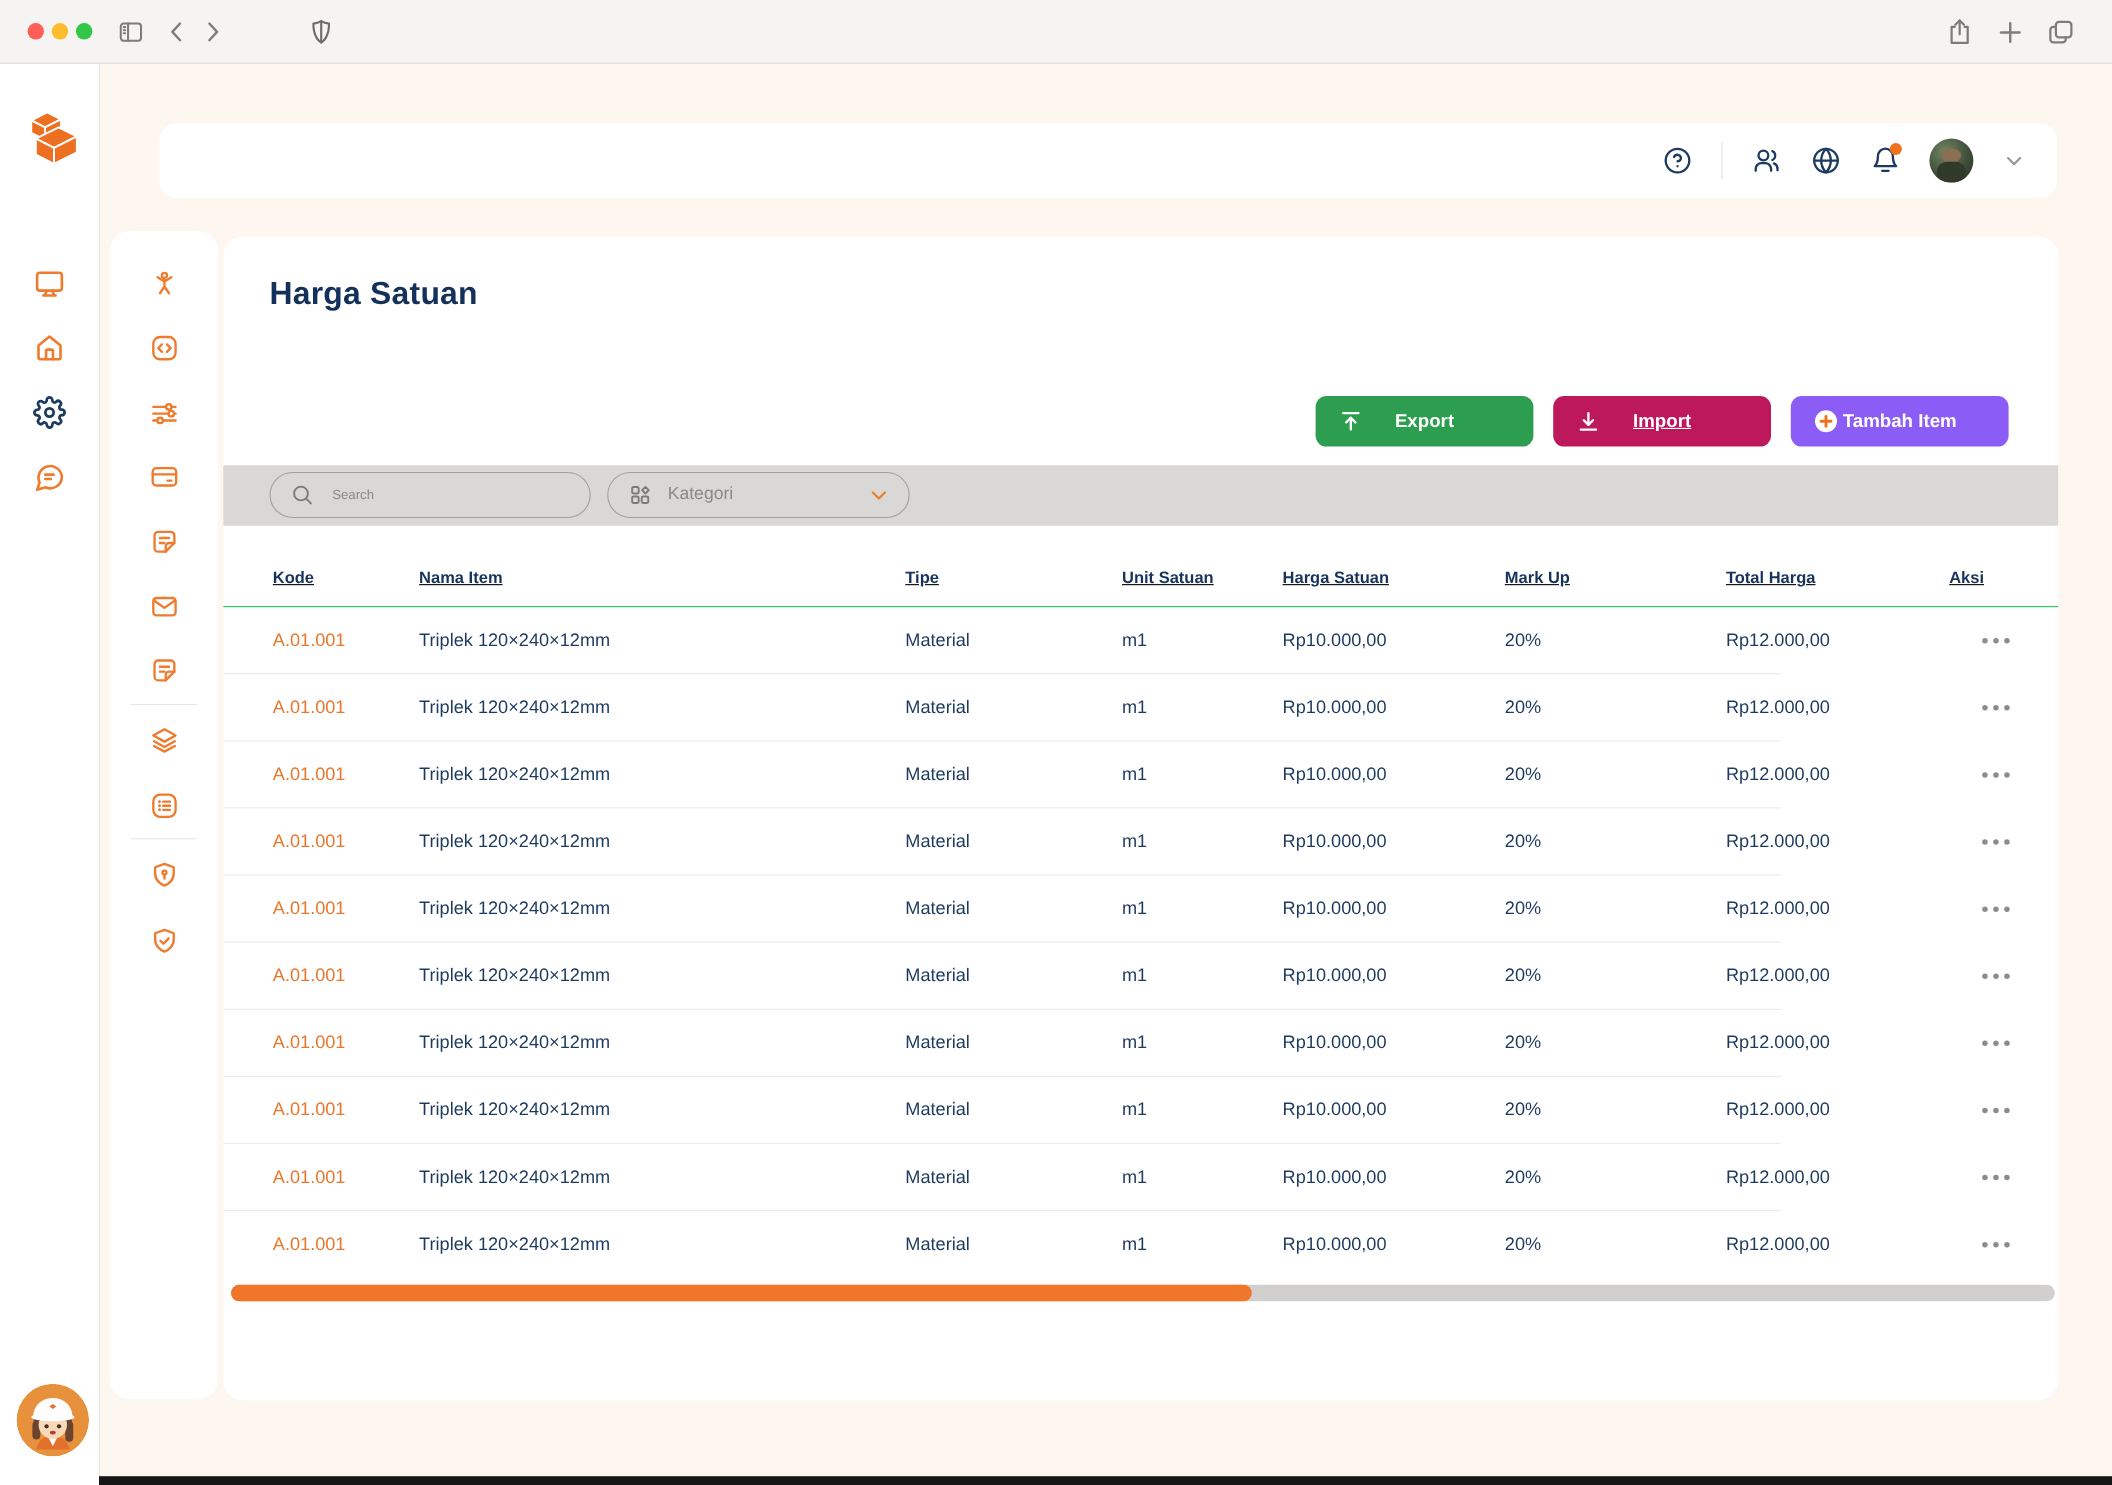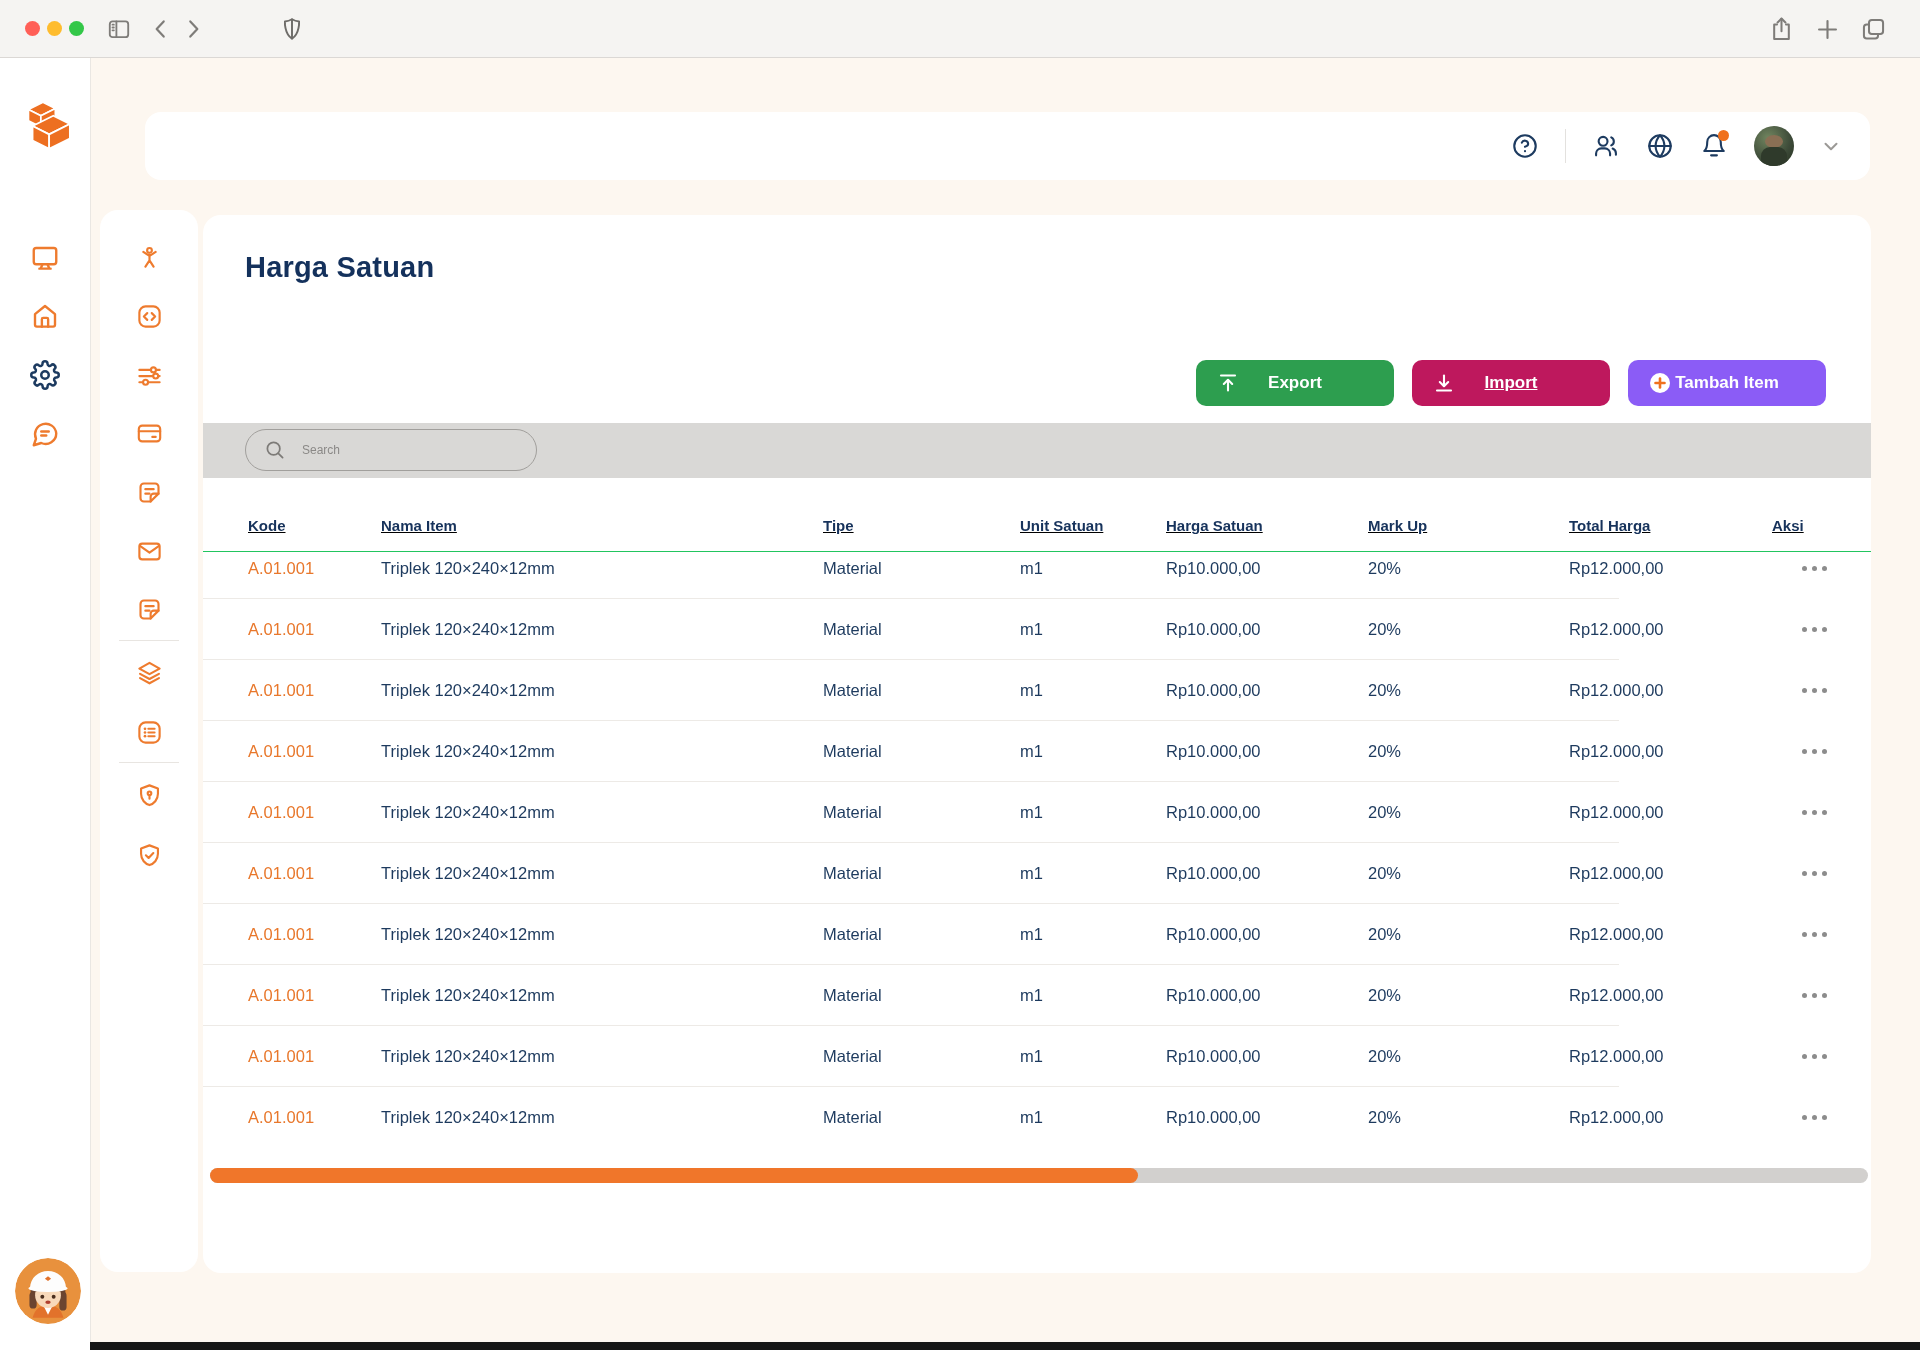--- a/index.html
+++ b/index.html
@@ -55,21 +55,21 @@
   .pill.search{left:42px;width:292px;}
   .pill.category{left:349px;width:275px;}
   .pill .picon{width:22px;height:22px;color:#7d7b78;margin:0 14px 0 18px;flex:0 0 auto;}
   .pill input{border:none;background:transparent;outline:none;font-size:12px;color:#555;width:170px;font-family:"Liberation Sans",sans-serif;}
   .pill input::placeholder{color:#8b8987;}
   .pill .chev{position:absolute;right:16px;width:22px;height:22px;color:#e8822a;}
 
   .tgrid{display:grid;grid-template-columns:133px 442px 197px 146px 202px 201px 203px 1fr;align-items:center;padding:0 20px 0 45px;}
   .thead{position:absolute;left:0;top:285px;width:1668px;height:52px;box-sizing:border-box;border-bottom:1px solid #22c55e;text-decoration:underline;}
   .thead span{font-size:15px;font-weight:bold;color:#17335c;}
-  .tbody{position:absolute;left:0;top:323px;width:1416px;}
+  .tbody{position:absolute;left:0;top:337px;width:1416px;}
   .trow{height:61px;border-bottom:1px solid #edeae6;font-size:16.5px;color:#1d3a5e;box-sizing:border-box;}
   .trow:last-child{border-bottom:none;}
   .cell-kode{color:#e8772b;}
   .dots{display:flex;gap:5px;margin-left:30px;cursor:pointer;}
   .dots i{width:5px;height:5px;border-radius:50%;background:#8c8c8c;}
 
   .hscroll{position:absolute;left:7px;top:953px;width:1658px;height:15px;border-radius:8px;background:#d2d0ce;}
   .hscroll .thumb{position:absolute;left:0;top:0;height:15px;border-radius:8px;background:#f0762a;}
 
   .black-bar{position:absolute;left:90px;top:1342px;width:1830px;height:8px;background:#161616;z-index:25;}
@@ -362,20 +362,36 @@
     <div class="toolbar">
       <div class="pill search">
         <span class="picon">
           <svg viewBox="0 0 24 24" width="22" height="22" fill="none" stroke="currentColor" stroke-width="1.9">
               <circle cx="10.5" cy="10.5" r="6.8"></circle>
               <line x1="15.6" y1="15.6" x2="20.3" y2="20.3"></line>
             </svg>
         </span>
         <input type="text" placeholder="Search" style="">
       </div>
+      <div class="pill category">
+        <span class="picon">
+          <svg viewBox="0 0 24 24" width="22" height="22" fill="none" stroke="currentColor" stroke-width="1.9">
+              <rect x="4" y="4" width="6.5" height="6.5" rx="1.5"></rect>
+              <path d="M17.2 4 20.5 7.2l-3.3 3.3-3.3-3.3z"></path>
+              <rect x="4" y="13.5" width="6.5" height="6.5" rx="1.5"></rect>
+              <rect x="13.5" y="13.5" width="6.5" height="6.5" rx="1.5"></rect>
+            </svg>
+        </span>
+        <span>Kategori</span>
+        <span class="chev">
+          <svg viewBox="0 0 24 24" width="22" height="22" fill="none" stroke="currentColor" stroke-width="2.3">
+              <polyline points="6,9.5 12,15.5 18,9.5"></polyline>
+            </svg>
+        </span>
+      </div>
     </div>
 
     <div class="thead tgrid">
       <span>Kode</span>
       <span>Nama Item</span>
       <span>Tipe</span>
       <span>Unit Satuan</span>
       <span>Harga Satuan</span>
       <span>Mark Up</span>
       <span>Total Harga</span>

